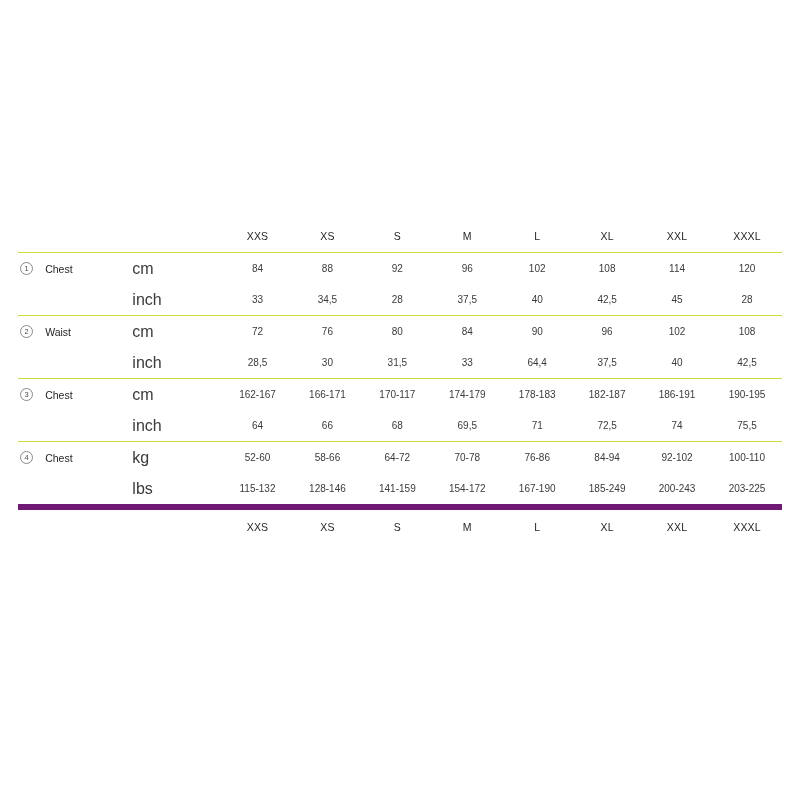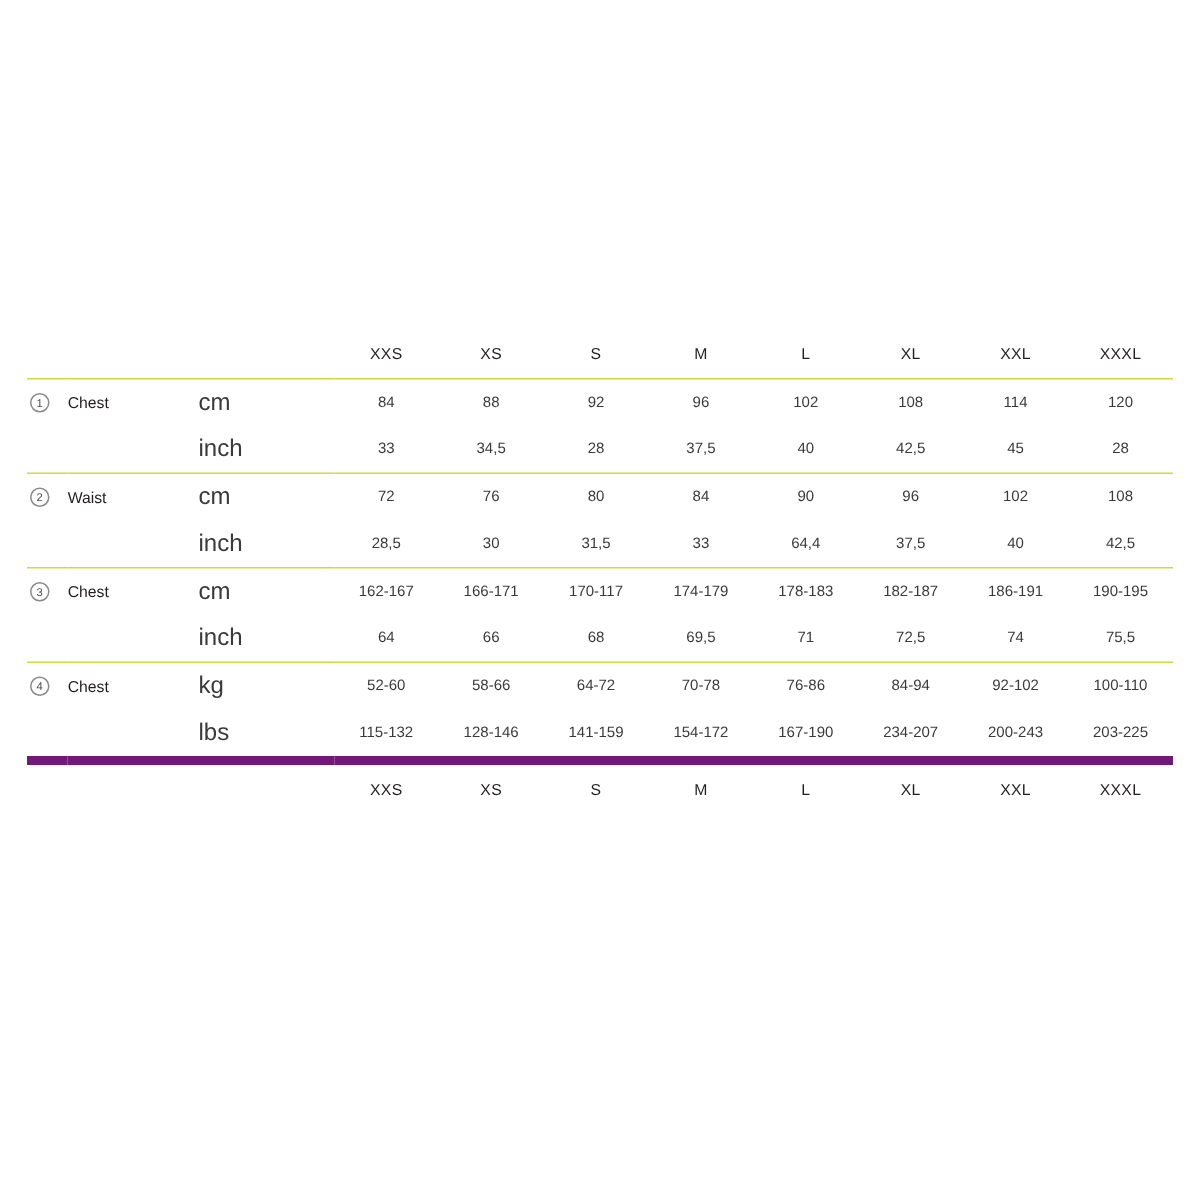--- a/index.html
+++ b/index.html
@@ -235,21 +235,21 @@
 
       <tr class="data-row row-bottom-border">
         <td class="cell-num"></td>
         <td class="cell-name"></td>
         <td class="cell-unit">lbs</td>
         <td>115-132</td>
         <td>128-146</td>
         <td>141-159</td>
         <td>154-172</td>
         <td>167-190</td>
-        <td>234-207</td>
+        <td>185-249</td>
         <td>200-243</td>
         <td>203-225</td>
       </tr>
 
       <tr class="foot-row">
         <td></td>
         <td></td>
         <td></td>
         <td>XXS</td>
         <td>XS</td>

